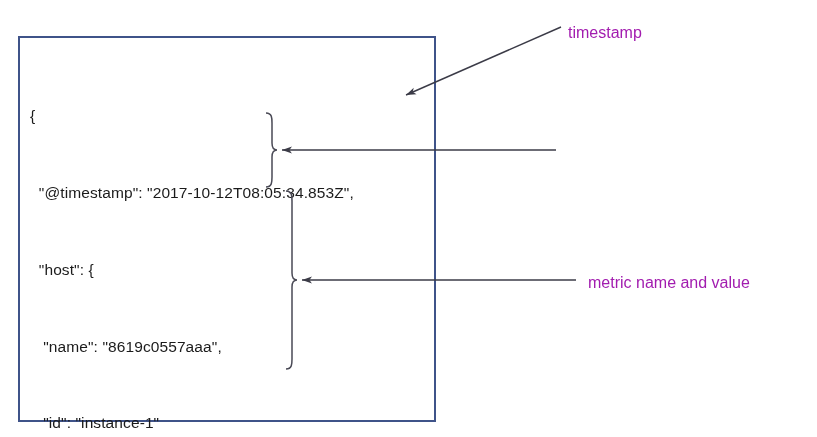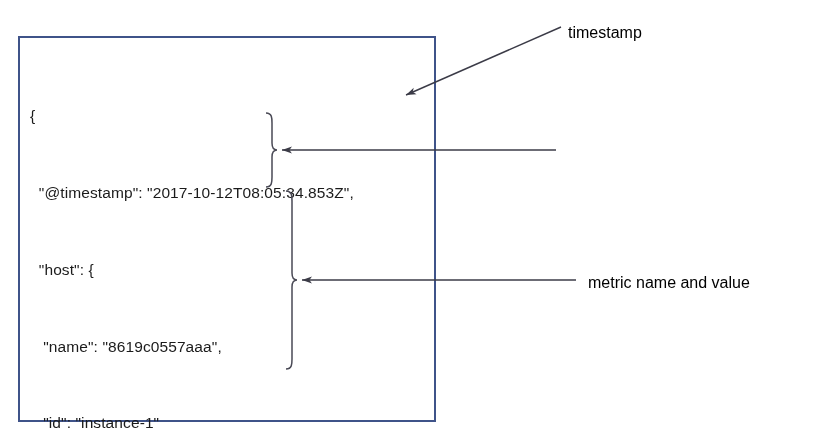--- a/index.html
+++ b/index.html
@@ -54,21 +54,21 @@
     left: 0;
     top: 0;
     width: 817px;
     height: 437px;
     pointer-events: none;
   }
   .anno-label {
     position: absolute;
     font-family: "Liberation Sans", sans-serif;
     font-size: 16px;
-    color: #000000;
+    color: #a21caf;
     white-space: nowrap;
   }
   .lbl-timestamp { left: 568px; top: 24px; }
   .lbl-dimensions { left: 568px; top: 142px; }
   .lbl-metric { left: 588px; top: 274px; text-align: center; }
 </style>
 </head>
 <body>
 
 <div id="stage">

